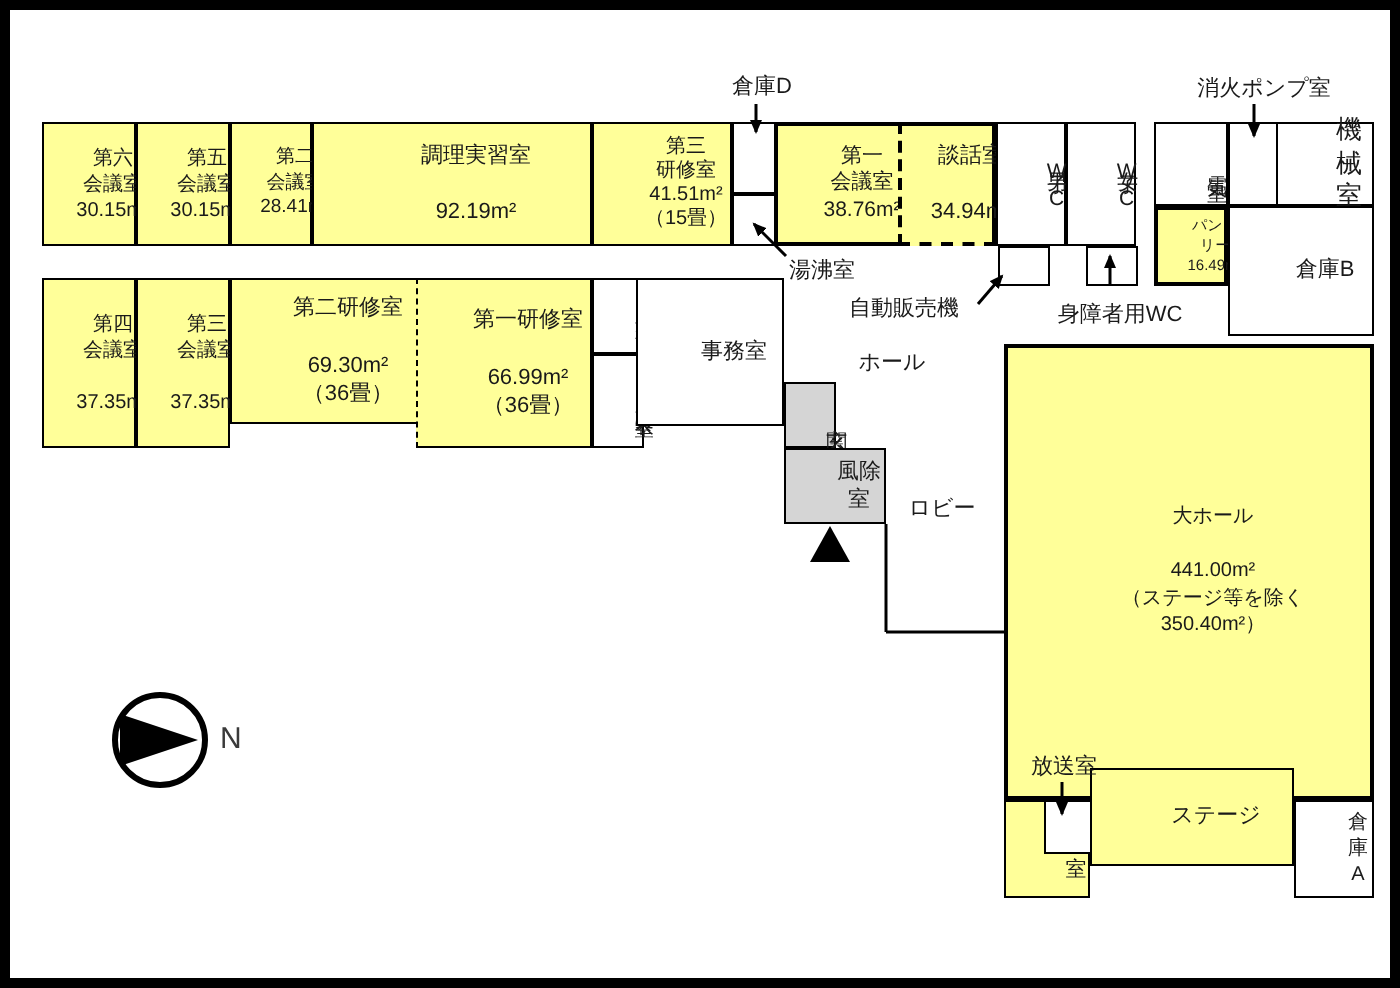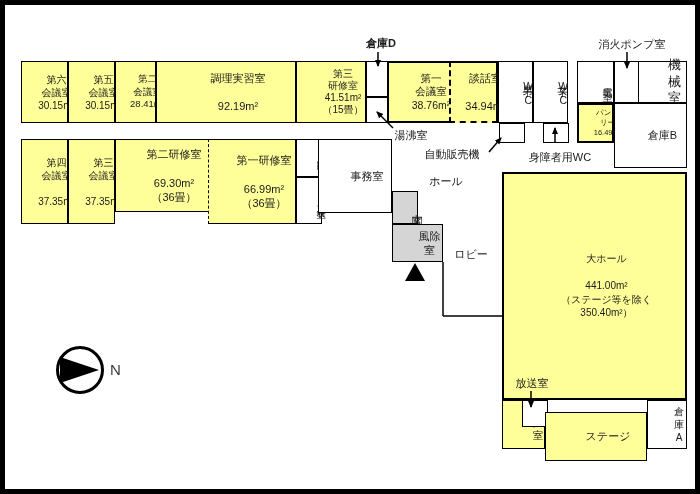--- a/index.html
+++ b/index.html
@@ -139,27 +139,27 @@
       <span>大ホール
 
 441.00m²
 （ステージ等を除く
 350.40m²）</span>
     </div>
     <div class="room label-bl" style="left: 502px; top: 400px; width: 43px; height: 49px; background: rgb(255, 255, 153); font-size: 10.5px;">
       <span>控室</span>
     </div>
     <div class="room" style="left: 522px; top: 400px; width: 23px; height: 27px; background: rgb(255, 255, 255);"></div>
-    <div class="room" style="left: 545px; top: 412px; width: 102px; height: 49px; background: rgb(255, 255, 153); font-size: 11px;">
+    <div class="room" style="left: 545px; top: 384px; width: 102px; height: 49px; background: rgb(255, 255, 153); font-size: 11px;">
       <span>ステージ</span>
     </div>
     <div class="room" style="left: 647px; top: 400px; width: 40px; height: 49px; background: rgb(255, 255, 255); font-size: 10px;">
       <span>倉庫A</span>
     </div>
-    <div class="plan-label" style="left: 381px; top: 43px; font-weight: bold;">倉庫D</div>
+    <div class="plan-label" style="left: 381px; top: 43px;">倉庫D</div>
     <div class="plan-label" style="left: 632px; top: 44px;">消火ポンプ室</div>
     <div class="plan-label" style="left: 411px; top: 135px;">湯沸室</div>
     <div class="plan-label" style="left: 452px; top: 154px;">自動販売機</div>
     <div class="plan-label" style="left: 560px; top: 157px;">身障者用WC</div>
     <div class="plan-label" style="left: 446px; top: 181px;">ホール</div>
     <div class="plan-label" style="left: 471px; top: 254px;">ロビー</div>
     <div class="plan-label" style="left: 532px; top: 383px;">放送室</div>
   </div>
 
 <div class="compass">

